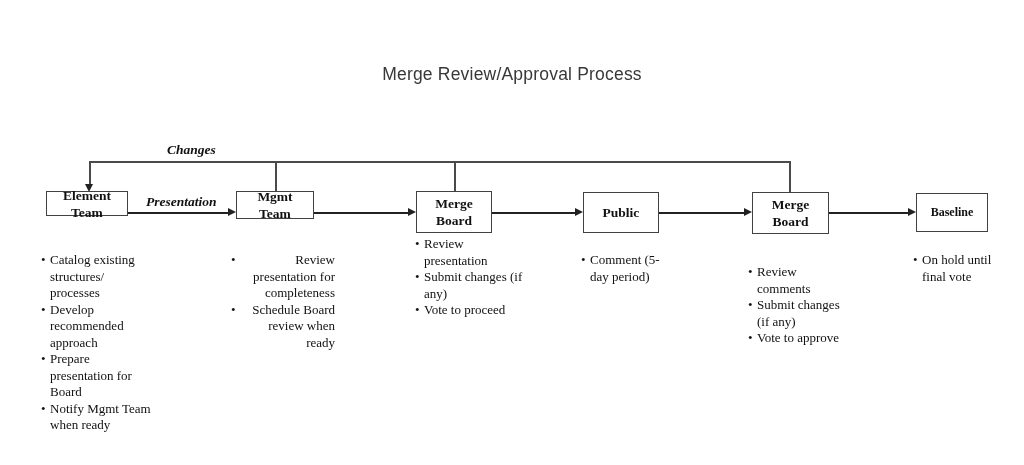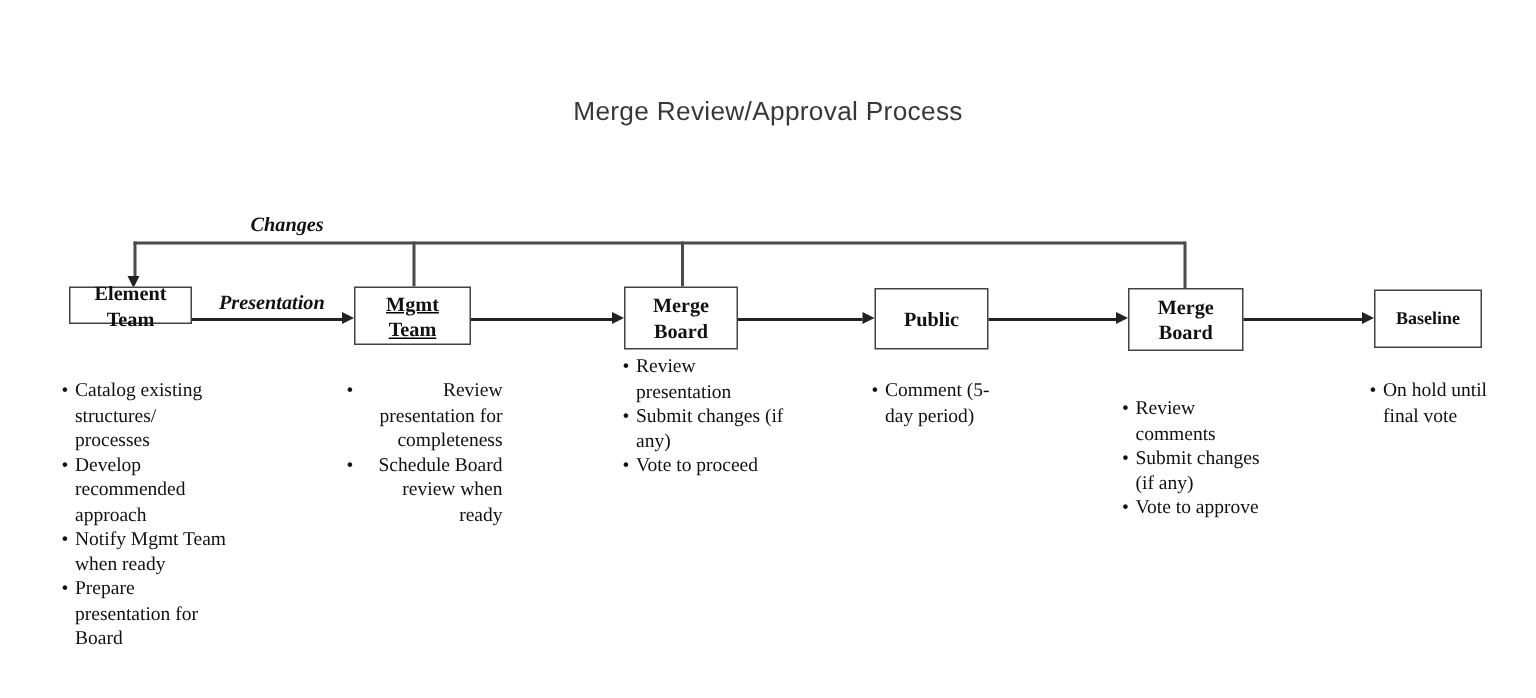--- a/index.html
+++ b/index.html
@@ -126,21 +126,21 @@
   <div class="vline" style="left:454px; top:161px; height:30px;"></div>
   <div class="vline" style="left:789px; top:161px; height:31px;"></div>
 
   <div class="edge-label" style="left:167px; top:142px;">Changes</div>
   <div class="edge-label" style="left:146px; top:194px;">Presentation</div>
 
   <div class="node" style="left:46px; top:191px; width:82px; height:25px;">
     <span class="node-label">Element
 Team</span>
   </div>
-  <div class="node" style="left:236px; top:191px; width:78px; height:39px;text-decoration:underline;">
+  <div class="node" style="left:236px; top:191px; width:78px; height:28px;">
     <span class="node-label">Mgmt
 Team</span>
   </div>
   <div class="node" style="left:416px; top:191px; width:76px; height:42px;">
     <span class="node-label">Merge
 Board</span>
   </div>
   <div class="node" style="left:583px; top:192px; width:76px; height:41px;">
     <span class="node-label">Public</span>
   </div>
@@ -163,22 +163,22 @@
 
   <div class="shaft" style="left:659px; top:212px; width:85px;"></div>
   <div class="arrow-right" style="left:744px; top:208px;"></div>
 
   <div class="shaft" style="left:829px; top:212px; width:79px;"></div>
   <div class="arrow-right" style="left:908px; top:208px;"></div>
 
   <ul class="bullets" style="left:41px; top:252px; width:110px;">
       <li>Catalog existing structures/ processes</li>
       <li>Develop recommended approach</li>
+      <li>Prepare presentation for Board</li>
       <li>Notify Mgmt Team when ready</li>
-      <li>Prepare presentation for Board</li>
     </ul>
   <ul class="bullets" style="left:231px; top:252px; width:104px;text-align:right;">
       <li>Review presentation for completeness</li>
       <li>Schedule Board review when ready</li>
     </ul>
   <ul class="bullets" style="left:415px; top:236px; width:112px;">
       <li>Review presentation</li>
       <li>Submit changes (if any)</li>
       <li>Vote to proceed</li>
     </ul>

